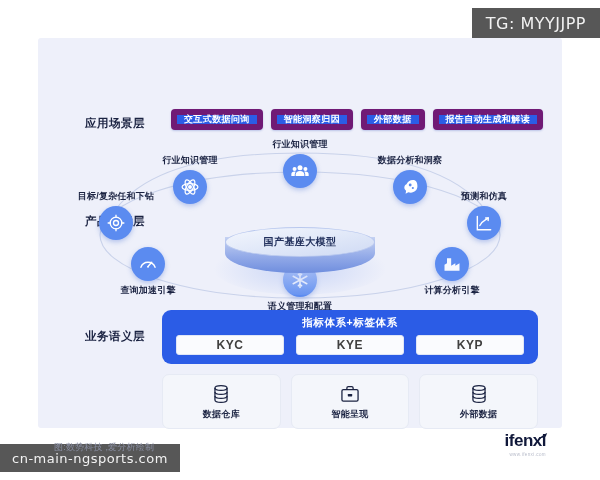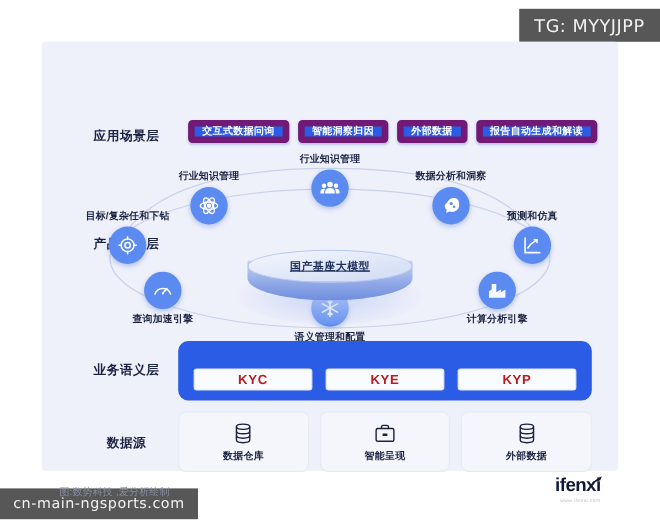--- a/index.html
+++ b/index.html
@@ -98,21 +98,21 @@
     border-radius: 0 0 75px 75px / 0 0 20px 20px;
   }
   #cyl .top {
     position: absolute; left: 0; top: 0px; width: 150px; height: 30px;
     background: linear-gradient(170deg, #f3f6fd 0%, #e3eaf9 45%, #cfdaf4 100%);
     border: 1px solid #b9c8ee;
     border-radius: 50%;
   }
   #cyl .cyl-label {
     position: absolute; left: 0; top: 8px; width: 150px; text-align: center;
-    font-size: 10px; font-weight: bold; color: #22305c; letter-spacing: .4px; text-decoration: underline;
+    font-size: 10px; font-weight: bold; color: #22305c; letter-spacing: .4px;
   }
 
   
   #sem-box {
     position: absolute; left: 124px; top: 233px;
     width: 376px; height: 54px;
     background: #2b5ce6;
     border-radius: 9px;
   }
   #sem-title {
@@ -121,21 +121,21 @@
     letter-spacing: .6px;
   }
   #sem-chips {
     position: absolute; left: 14px; top: 25px; right: 14px;
     display: flex; gap: 12px;
   }
   .chip {
     flex: 1 1 0; height: 20px;
     background: #fafbfe; border: 1px solid #dfe6f7; border-radius: 3px;
     display: flex; align-items: center; justify-content: center;
-    color: #b91c1c; font-size: 12px; font-weight: bold; letter-spacing: .6px;
+    color: #404040; font-size: 12px; font-weight: bold; letter-spacing: .6px;
     font-family: "Liberation Sans", sans-serif;
   }
 
   
   #src-row {
     position: absolute; left: 124px; top: 297px;
     width: 376px; height: 55px;
     display: flex; gap: 10px;
   }
   .src-card {
@@ -176,21 +176,20 @@
 
   <div class="wm" id="wm-top">TG: MYYJJPP</div>
   <div class="wm" id="wm-bottom">cn-main-ngsports.com</div>
 
   <div id="card">
    <div id="card-inner">
 
     <div class="row-label" id="lbl-app">应用场景层</div>
     <div class="row-label" id="lbl-prod">产品功能层</div>
     <div class="row-label" id="lbl-sem">业务语义层</div>
-    <div class="row-label" id="lbl-data">数据源</div>
 
     <div id="scenario-row">
       <div class="pill">交互式数据问询</div>
       <div class="pill">智能洞察归因</div>
       <div class="pill">外部数据</div>
       <div class="pill">报告自动生成和解读</div>
     </div>
 
     <div id="ring-area">
 
@@ -292,20 +291,21 @@
       <div id="cyl">
         <div class="glow"></div>
         <div class="body"></div>
         <div class="top"></div>
         <div class="cyl-label">国产基座大模型</div>
       </div>
 
     </div>
 
     <div id="sem-box">
+      <div id="sem-title">指标体系+标签体系</div>
       <div id="sem-chips">
         <div class="chip">KYC</div>
         <div class="chip">KYE</div>
         <div class="chip">KYP</div>
       </div>
     </div>
 
     <div id="src-row">
 
       <div class="src-card">

